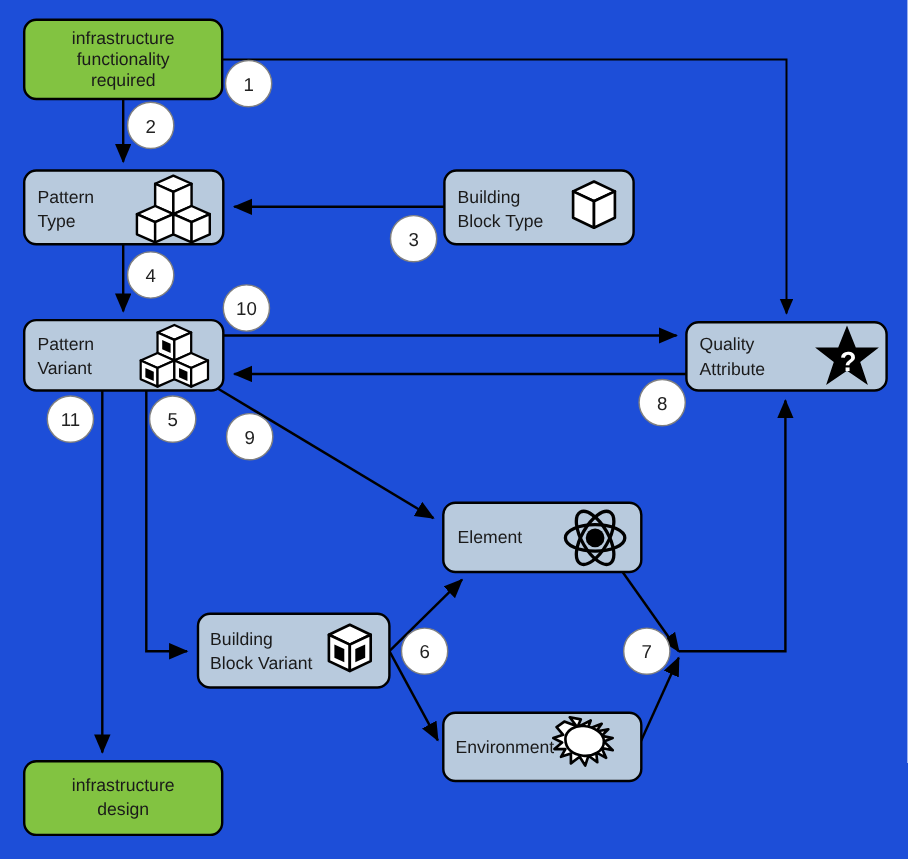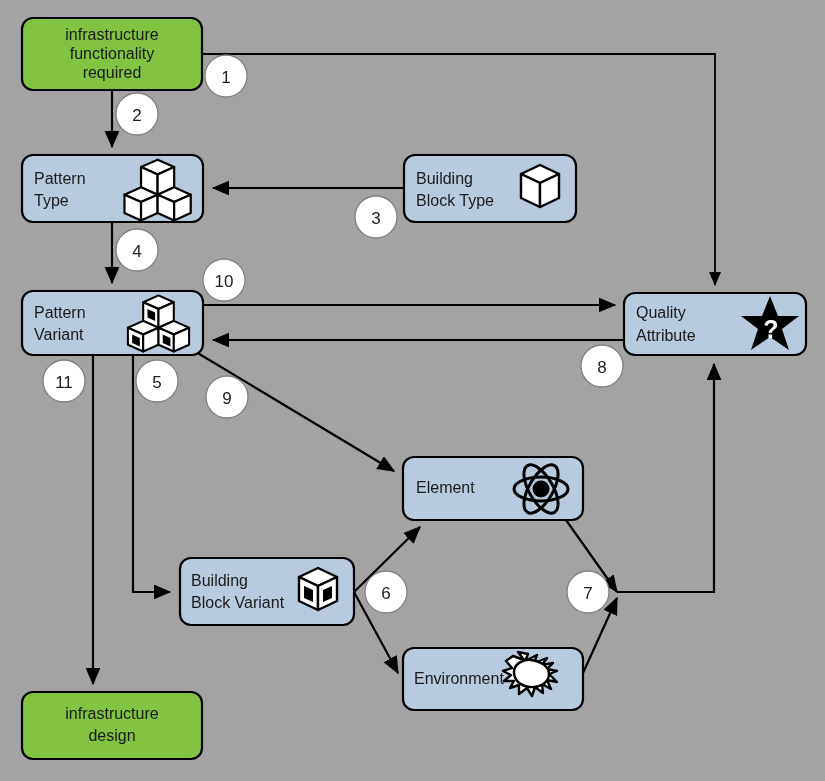--- a/index.html
+++ b/index.html
@@ -8,21 +8,21 @@
     padding: 0;
     background: #ffffff;
   }
   body {
     font-family: "Liberation Sans", sans-serif;
   }
   #diagram-root {
     position: relative;
     width: 825px;
     height: 781px;
-    background: #a3a3a3;
+    background: #1d4ed8;
     overflow: hidden;
   }
   #diagram-svg {
     position: absolute;
     left: 0;
     top: 0;
     width: 825px;
     height: 781px;
   }
   .node-label {

